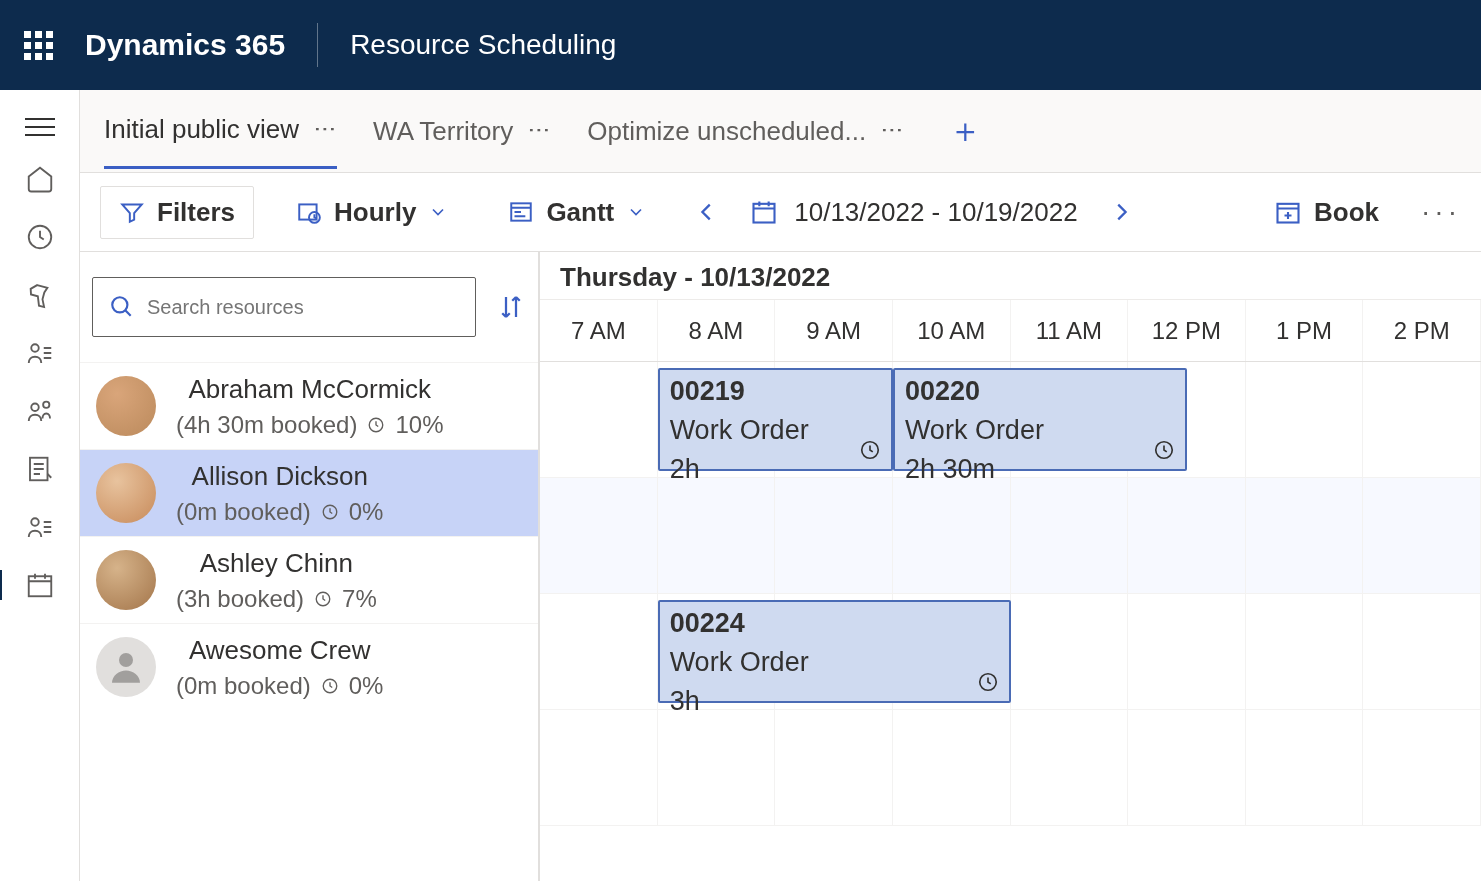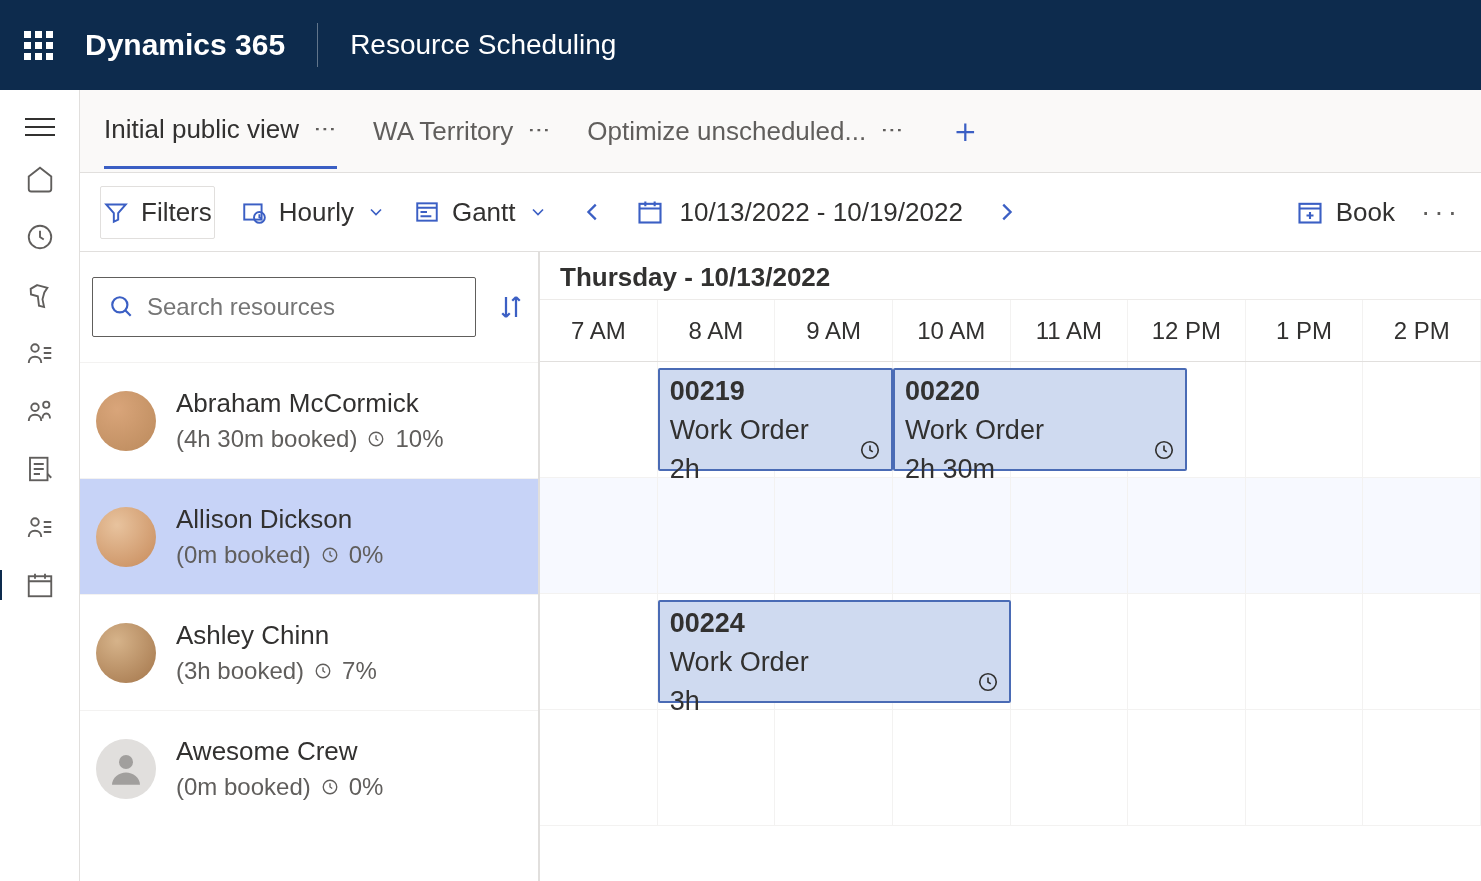--- a/index.html
+++ b/index.html
@@ -77,22 +77,23 @@
     border-bottom: 1px solid #e1dfdd;
     display:flex;
     align-items:center;
     gap: 24px;
     padding: 0 20px;
     font-size: 26px;
     background:#fff;
   }
   .tool-btn {
     display:flex; align-items:center; gap:12px;
-    padding: 10px 2px; cursor:pointer;
+    padding: 10px 18px; cursor:pointer;
     border-radius:2px;
+    font-weight:bold;
   }
   .tool-btn.filters { border:1px solid #e1dfdd; }
   .tool-btn svg, .tool-btn .ico { color:#3b5fc4; }
   .chev { color:#605e5c; }
   .nav-arrow { color:#3b5fc4; font-size:28px; cursor:pointer; padding:0 8px;}
   .date-range { display:flex; align-items:center; gap:16px; }
   .toolbar-spacer { flex:1; }
   .ellipsis { font-size:28px; letter-spacing:4px; cursor:pointer; color:#605e5c; }
 
   
@@ -110,30 +111,31 @@
     display:flex; align-items:center; gap:20px;
     padding: 0 12px;
   }
   .search-box {
     flex:1; display:flex; align-items:center; gap:12px;
     border:1px solid #605e5c; border-radius:2px;
     height:60px; padding:0 16px;
   }
   .search-box input {
     flex:1; border:none; outline:none;
-    font-size:24px; color:#14532d; background:transparent;
+    font-size:20px; color:#14532d; background:transparent;
   }
   .sort-icon { color:#3b5fc4; cursor:pointer; }
 
   .res-item {
     display:flex; align-items:center; gap:20px;
     padding: 22px 16px;
     cursor:pointer;
     border-top:1px solid #f3f2f1;
-    height: 116px;
+    height: 87px;
+    text-align: center;
   }
   .res-item.selected { background:#c7d3f7; }
   .avatar {
     width:60px; height:60px; border-radius:50%;
     background:#d6d6d6;
     overflow:hidden; flex-shrink:0;
   }
   .avatar.default { display:flex; align-items:center; justify-content:center; background:#e1dfdd; }
   .res-name { font-size:26px; }
   .res-meta { font-size:24px; color:#605e5c; display:flex; align-items:center; gap:10px; margin-top:6px; }

